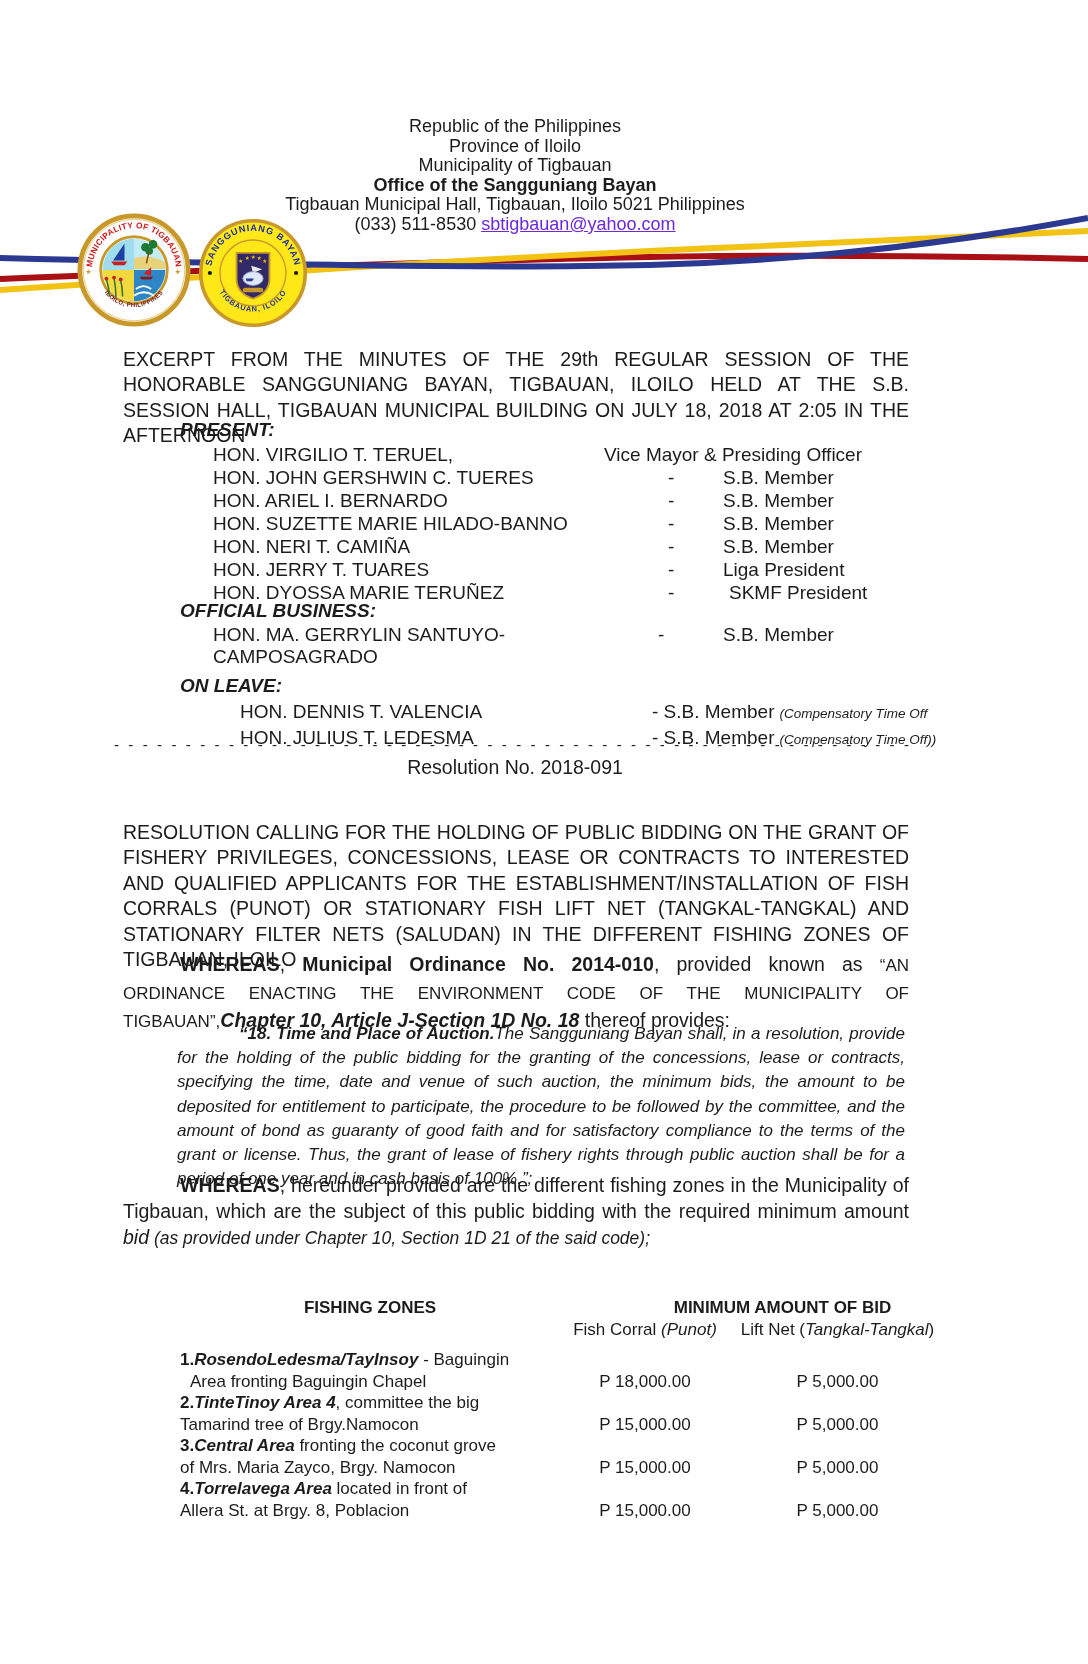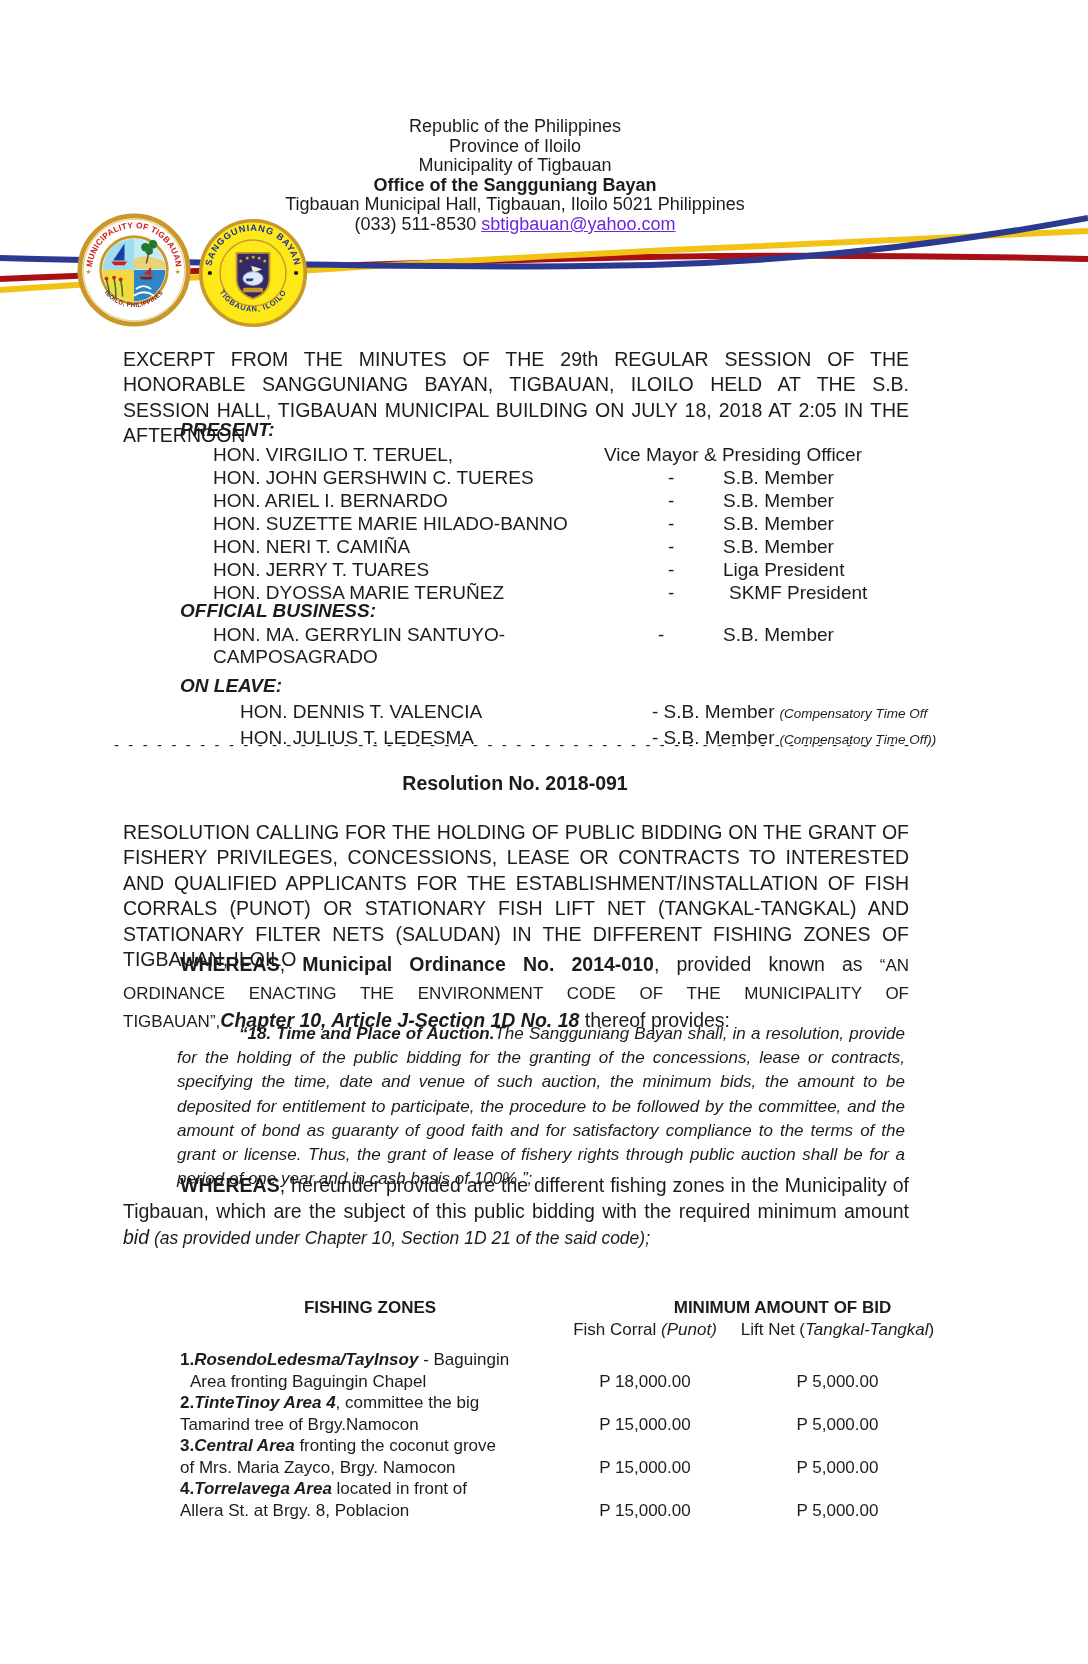--- a/index.html
+++ b/index.html
@@ -23,21 +23,21 @@
   .m-row-first{display:flex;}
   .m-row-first .nm{width:391px;flex:0 0 391px;}
   .ob-row{top:624px;left:213px;width:700px;font-size:19px;display:grid;grid-template-columns:445px 65px auto;}
   .ob-note{top:649px;left:213px;font-size:13.5px;font-style:italic;}
   .ol-rows{top:700px;left:228px;width:720px;font-size:19px;line-height:24px;}
   .ol-row{display:flex;white-space:nowrap;align-items:baseline;margin-left:12px;}
   .ol-row .nm{flex:0 0 412px;}
   .ol-note{font-size:13.5px;font-style:italic;margin-left:5px;}
   .dashes{top:736px;left:114px;width:800px;white-space:nowrap;overflow:hidden;
           font-size:15px;letter-spacing:1.6px;word-spacing:2px;color:#222;}
-  .resno{top:756px;left:123px;width:784px;text-align:center;font-size:19.5px;font-weight:bold;margin-top:16px;}
+  .resno{top:756px;left:123px;width:784px;text-align:center;font-size:19.5px;font-weight:normal;}
   .restitle{top:800px;left:123px;width:786px;font-size:19.5px;line-height:25.5px;}
   .whereas{left:123px;width:786px;font-size:19.5px;line-height:26px;text-indent:57px;}
   .w1{top:931px;} .w2{top:1152px;}
   .caps-sm{font-size:17px;}
   .note-sm{font-size:17.5px;font-style:italic;}
   .quote{top:1005px;left:177px;width:728px;font-size:17px;line-height:24.2px;
          font-style:italic;text-indent:62px;}
   
   .fz{top:1297px;left:180px;width:765px;font-size:17px;line-height:21.5px;}
   .fz-grid{display:grid;grid-template-columns:380px 170px 215px;}

